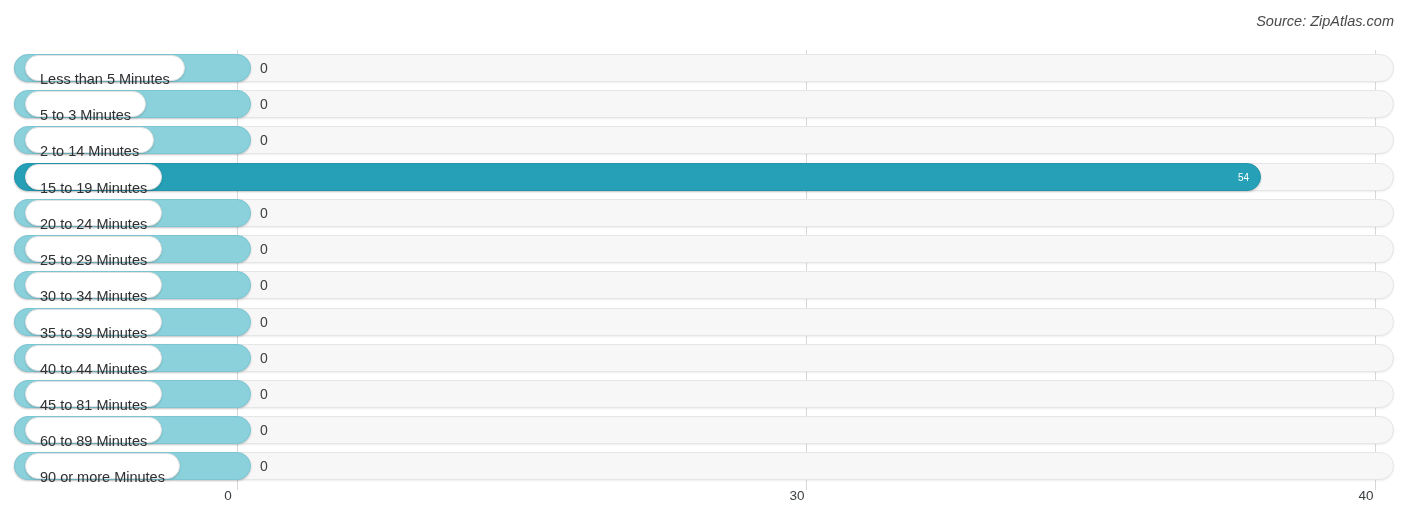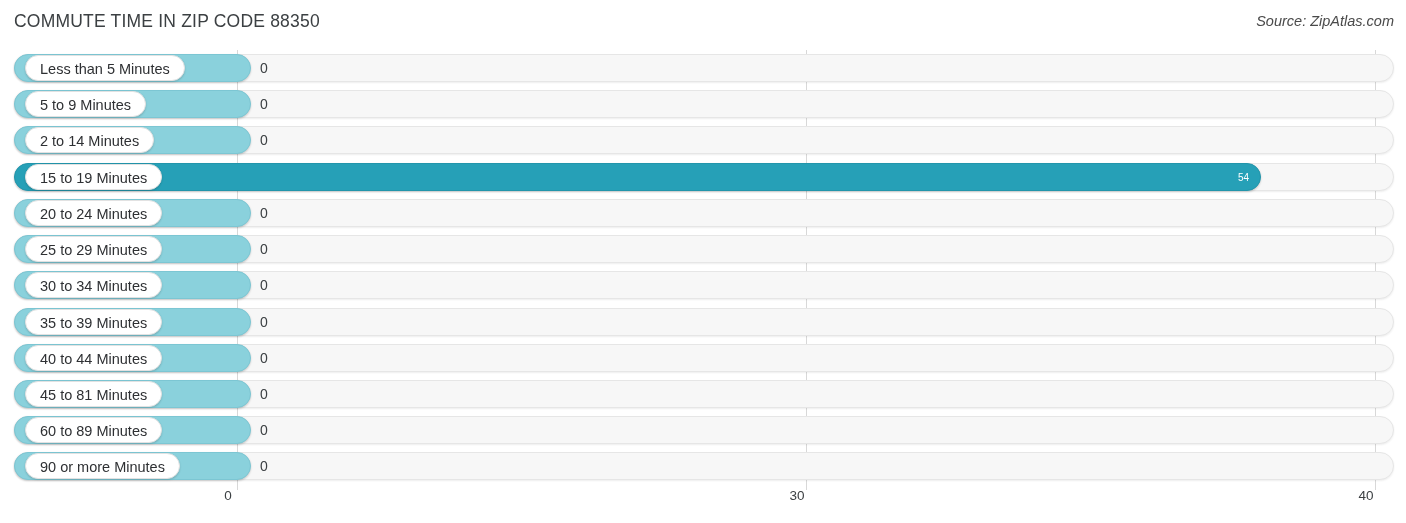--- a/index.html
+++ b/index.html
@@ -109,21 +109,21 @@
     font-size: 14px;
     color: #3c4043;
     white-space: nowrap;
   }
   .pill {
     position: absolute;
     left: 11px;
     top: 1px;
     height: 26px;
     line-height: 26px;
-    padding: 0 14px;
+    padding: 10px 14px;
     box-sizing: border-box;
     background: #ffffff;
     border: 1px solid #e2e2e2;
     border-radius: 13px;
     font-size: 14.5px;
     color: #2e3033;
     white-space: nowrap;
     box-shadow: 0 1px 2px rgba(0,0,0,0.16);
   }
 
@@ -142,38 +142,37 @@
     color: #3c4043;
     transform: translateX(-50%);
     white-space: nowrap;
   }
 </style>
 </head>
 <body>
 
 <div id="canvas">
 
-  <div id="chart-title">COMMUTE TIME IN ZIP CODE 88350</div>
   <div id="chart-source">Source: ZipAtlas.com</div>
 
   <div id="plot">
       <div class="gridline" style="left: 237px;"></div>
       <div class="gridline" style="left: 806px;"></div>
       <div class="gridline" style="left: 1375px;"></div>
       <div class="row" style="top: 4px;">
         <div class="track"></div>
         <div class="bar light" style="left: 0px; width: 237px;"></div>
         <span class="out-value" style="left: 246px;">0</span>
         <div class="pill">Less than 5 Minutes</div>
       </div>
       <div class="row" style="top: 40.22px;">
         <div class="track"></div>
         <div class="bar light" style="left: 0px; width: 237px;"></div>
         <span class="out-value" style="left: 246px;">0</span>
-        <div class="pill">5 to 9 Minutes</div>
+        <div class="pill">5 to 3 Minutes</div>
       </div>
       <div class="row" style="top: 76.44px;">
         <div class="track"></div>
         <div class="bar light" style="left: 0px; width: 237px;"></div>
         <span class="out-value" style="left: 246px;">0</span>
         <div class="pill">2 to 14 Minutes</div>
       </div>
       <div class="row" style="top: 112.66px;">
         <div class="track"></div>
         <div class="bar dark" style="left: 0px; width: 1247.2px;">

